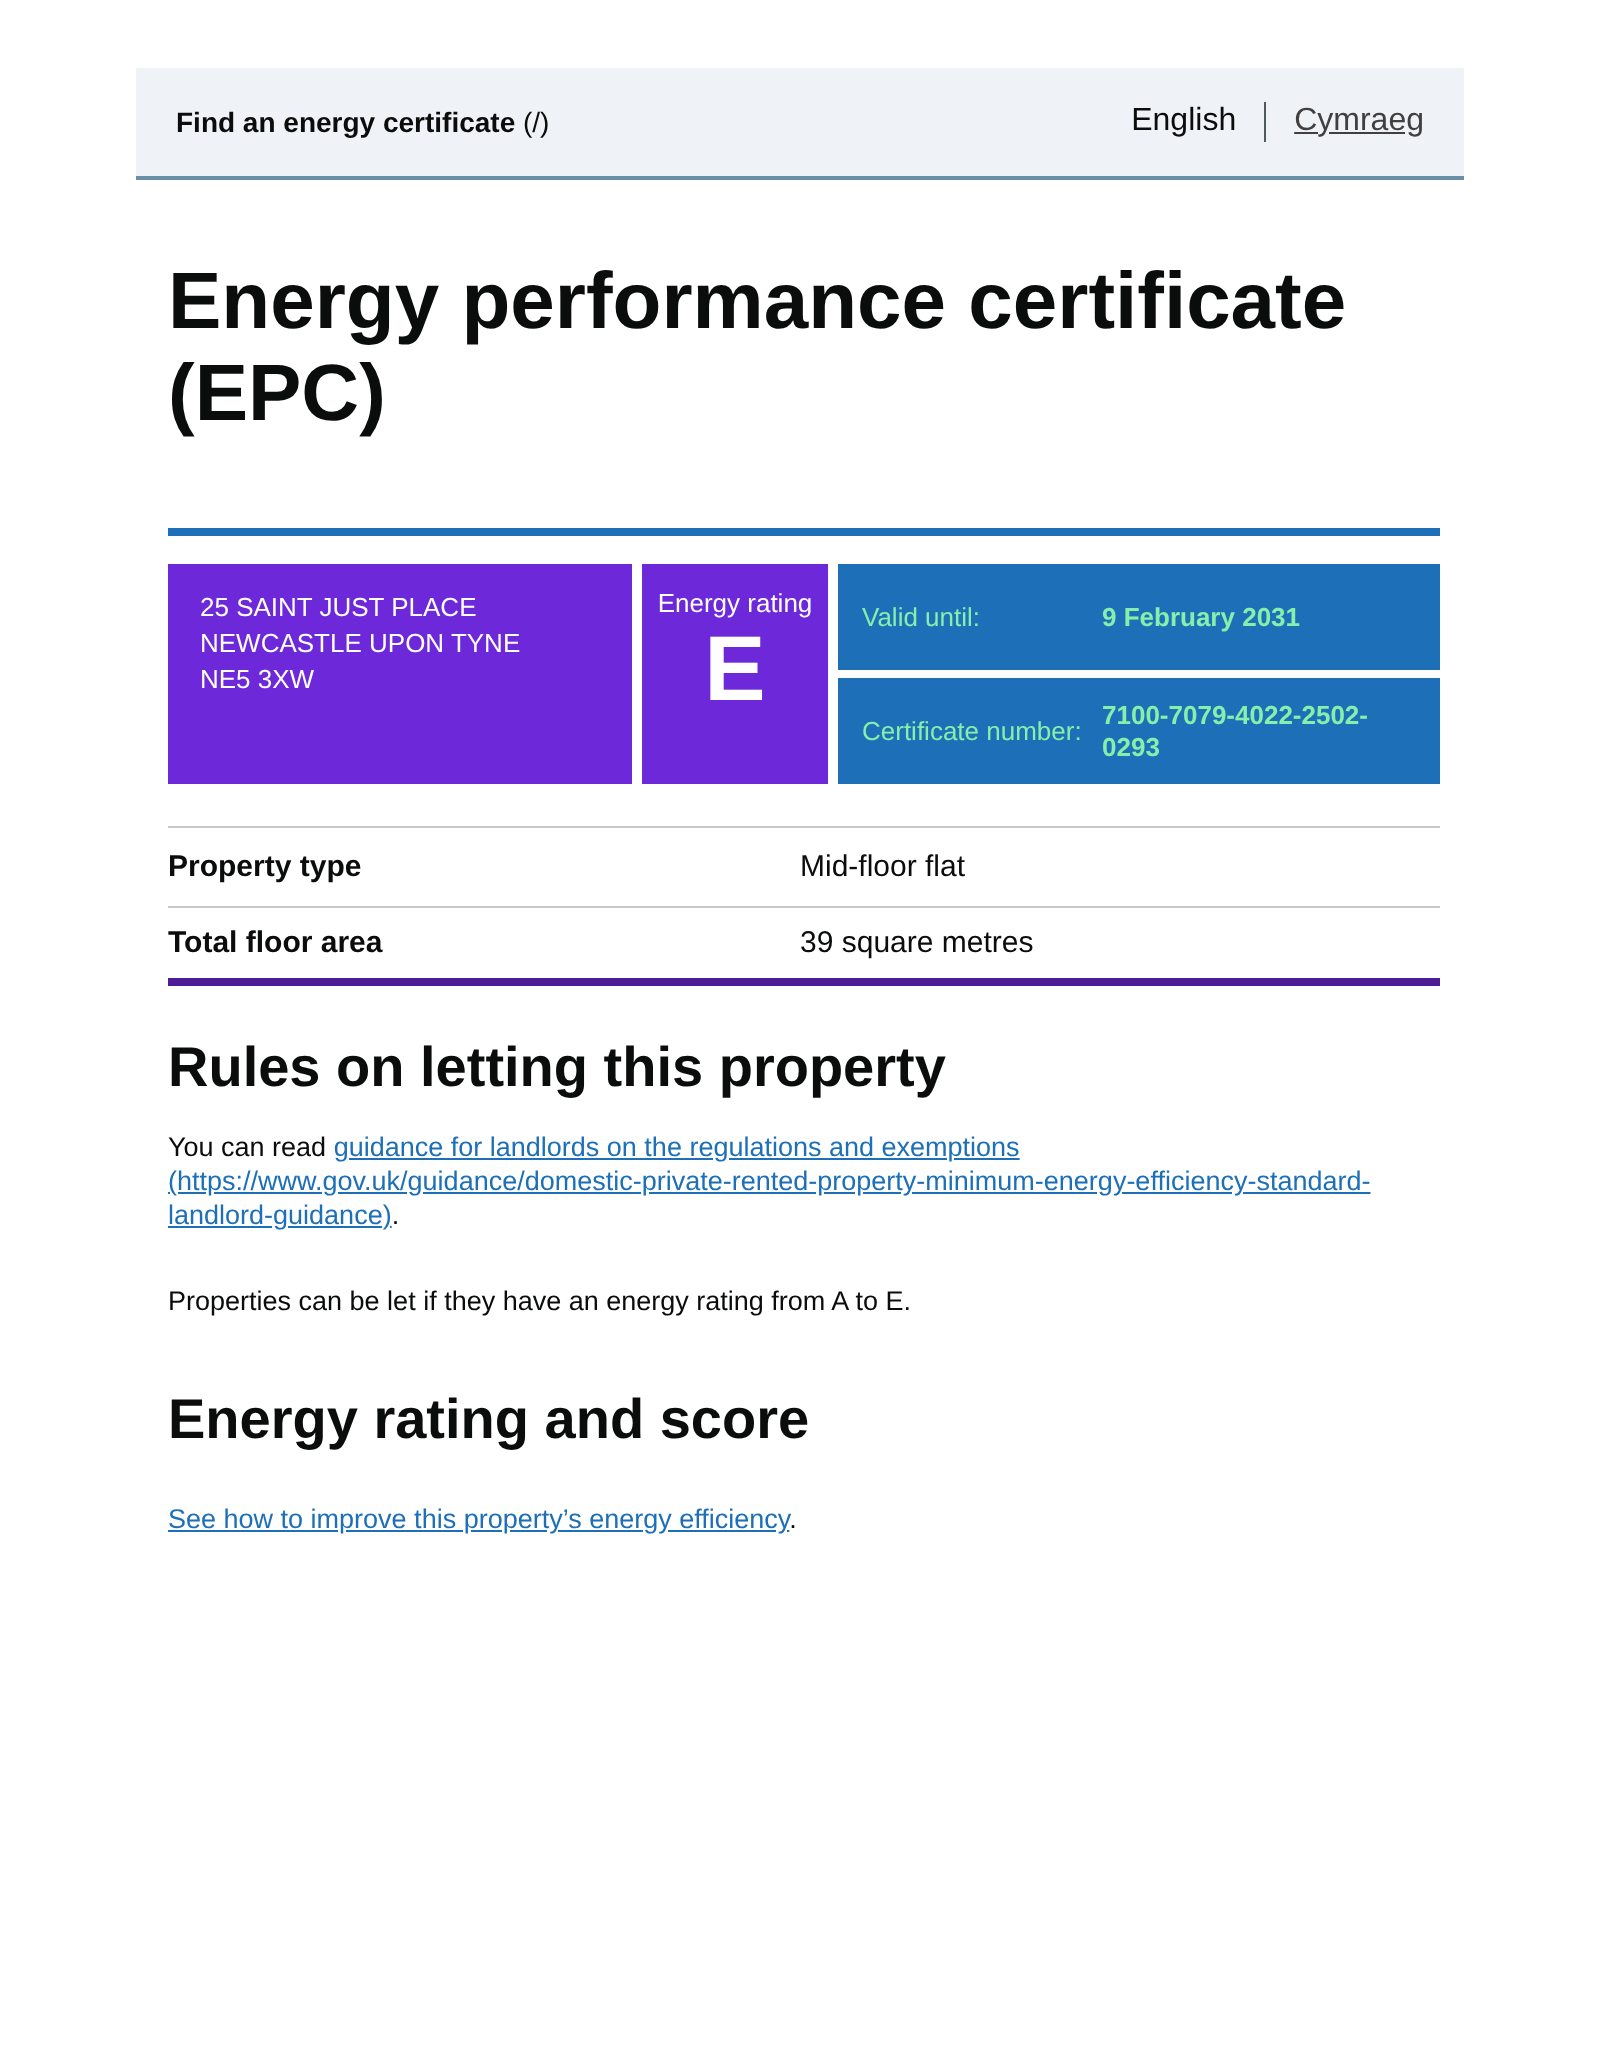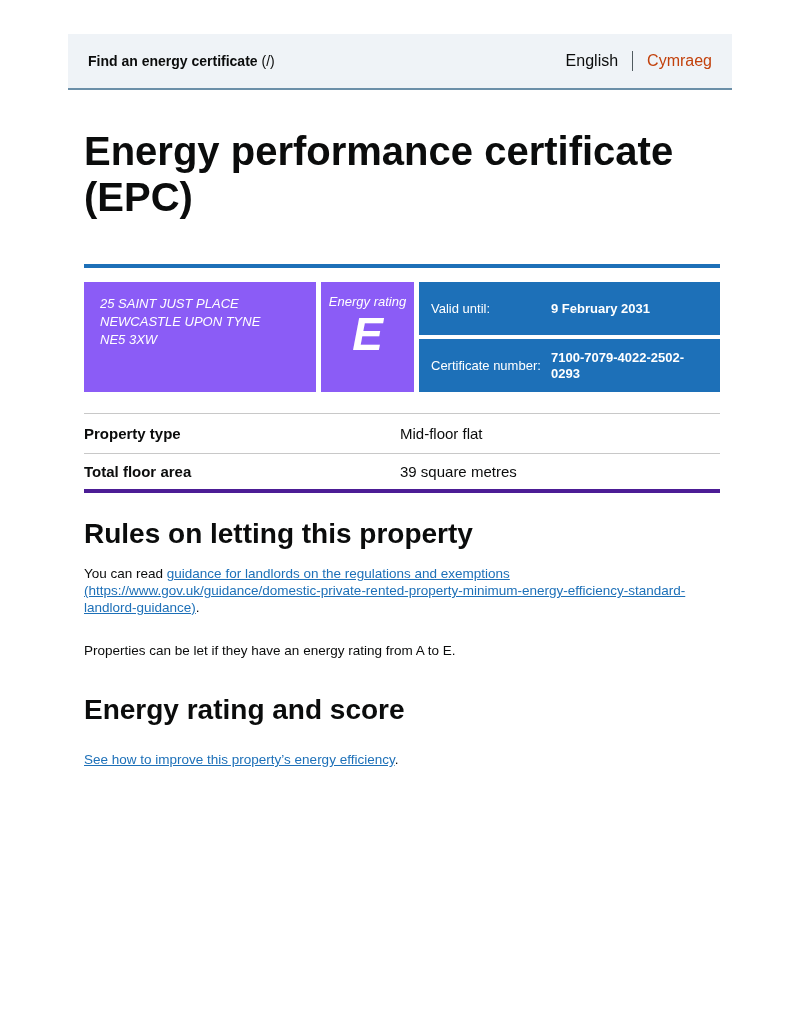--- a/index.html
+++ b/index.html
@@ -31,53 +31,53 @@
     white-space: nowrap;
   }
   .service-name .print-href { font-weight: 400; }
   .lang-switch { display: flex; align-items: center; font-size: 16px; }
   .lang-current { color: #0b0c0c; }
   .lang-divider {
     width: 0; height: 20px;
     border-left: 1px solid #505a5f;
     margin: 0 14px;
   }
-  .lang-link { color: #c2410c; cursor: pointer; }
+  .lang-link { color: #404040; text-decoration: underline; cursor: pointer; }
 
   
   .content { width: 636px; margin: 0 0 0 84px; }
 
   h1.page-title {
     margin-top: 38px;
     font-size: 40px;
     line-height: 46px;
     font-weight: 700;
     letter-spacing: 0;
   }
 
   .section-rule { margin-top: 44px; height: 4px; background: #1d70b8; }
 
   
   .cert-box { margin-top: 14px; height: 110px; display: flex; gap: 5px; }
-  .cert-panel { background: #8b5cf6; color: #ffffff; font-style: italic; }
+  .cert-panel { background: #6d28d9; color: #ffffff; }
   .cert-address {
     width: 232px; flex: 0 0 232px;
     padding: 13px 16px;
     font-size: 13px; line-height: 18px;
   }
   .cert-address span { display: block; }
   .cert-rating {
     width: 93px; flex: 0 0 93px;
     text-align: center;
   }
   .cert-rating .rating-label { margin-top: 12px; font-size: 13px; }
   .cert-rating .rating-letter { margin-top: 1px; font-size: 46px; font-weight: 700; line-height: 48px; }
   .cert-meta { flex: 1; display: flex; flex-direction: column; gap: 4px; background: transparent; }
   .cert-meta-row {
-    background: #1d70b8; color: #ffffff;
+    background: #1d70b8; color: #86efac;
     flex: 1;
     display: flex; align-items: center;
     padding: 0 12px;
     font-size: 13px; line-height: 16px;
   }
   .cert-meta-row .meta-label { flex: 0 0 120px; font-weight: 400; padding-right: 8px; }
   .cert-meta-row .meta-value { font-weight: 700; }
 
   
   .prop-table { margin-top: 21px; }

